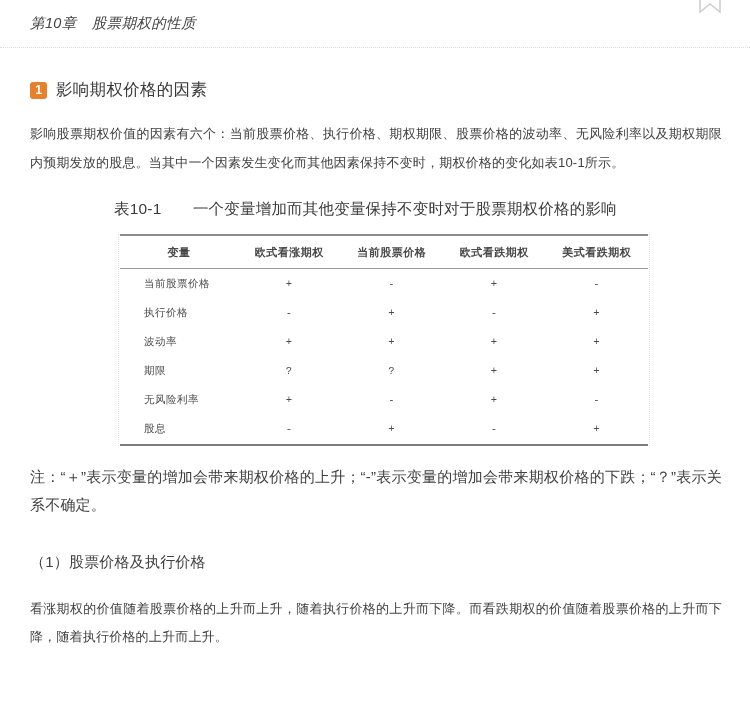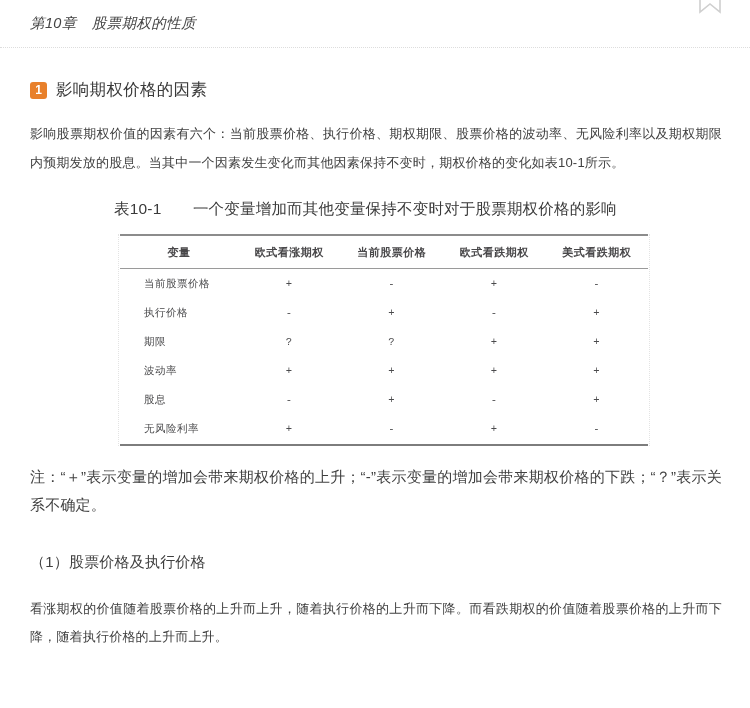--- a/index.html
+++ b/index.html
@@ -212,46 +212,46 @@
             <td><span class="sym">-</span></td>
           </tr>
           <tr>
             <td class="rowlabel">执行价格</td>
             <td><span class="sym">-</span></td>
             <td><span class="sym">+</span></td>
             <td><span class="sym">-</span></td>
             <td><span class="sym">+</span></td>
           </tr>
           <tr>
+            <td class="rowlabel">波动率</td>
+            <td><span class="sym">+</span></td>
+            <td><span class="sym">+</span></td>
+            <td><span class="sym">+</span></td>
+            <td><span class="sym">+</span></td>
+          </tr>
+          <tr>
             <td class="rowlabel">期限</td>
             <td><span class="sym">?</span></td>
             <td><span class="sym">?</span></td>
             <td><span class="sym">+</span></td>
             <td><span class="sym">+</span></td>
           </tr>
           <tr>
-            <td class="rowlabel">波动率</td>
-            <td><span class="sym">+</span></td>
-            <td><span class="sym">+</span></td>
-            <td><span class="sym">+</span></td>
-            <td><span class="sym">+</span></td>
+            <td class="rowlabel">无风险利率</td>
+            <td><span class="sym">+</span></td>
+            <td><span class="sym">-</span></td>
+            <td><span class="sym">+</span></td>
+            <td><span class="sym">-</span></td>
           </tr>
           <tr>
             <td class="rowlabel">股息</td>
             <td><span class="sym">-</span></td>
             <td><span class="sym">+</span></td>
             <td><span class="sym">-</span></td>
             <td><span class="sym">+</span></td>
-          </tr>
-          <tr>
-            <td class="rowlabel">无风险利率</td>
-            <td><span class="sym">+</span></td>
-            <td><span class="sym">-</span></td>
-            <td><span class="sym">+</span></td>
-            <td><span class="sym">-</span></td>
           </tr>
         </tbody>
       </table>
     </div>
   </div>
 
   <p class="note-para">注：“＋”表示变量的增加会带来期权价格的上升；“-”表示变量的增加会带来期权价格的下跌；“？”表示关系不确定。</p>
 
   <p class="sub-heading">（1）股票价格及执行价格</p>
   <p class="body-para">看涨期权的价值随着股票价格的上升而上升，随着执行价格的上升而下降。而看跌期权的价值随着股票价格的上升而下降，随着执行价格的上升而上升。</p>

